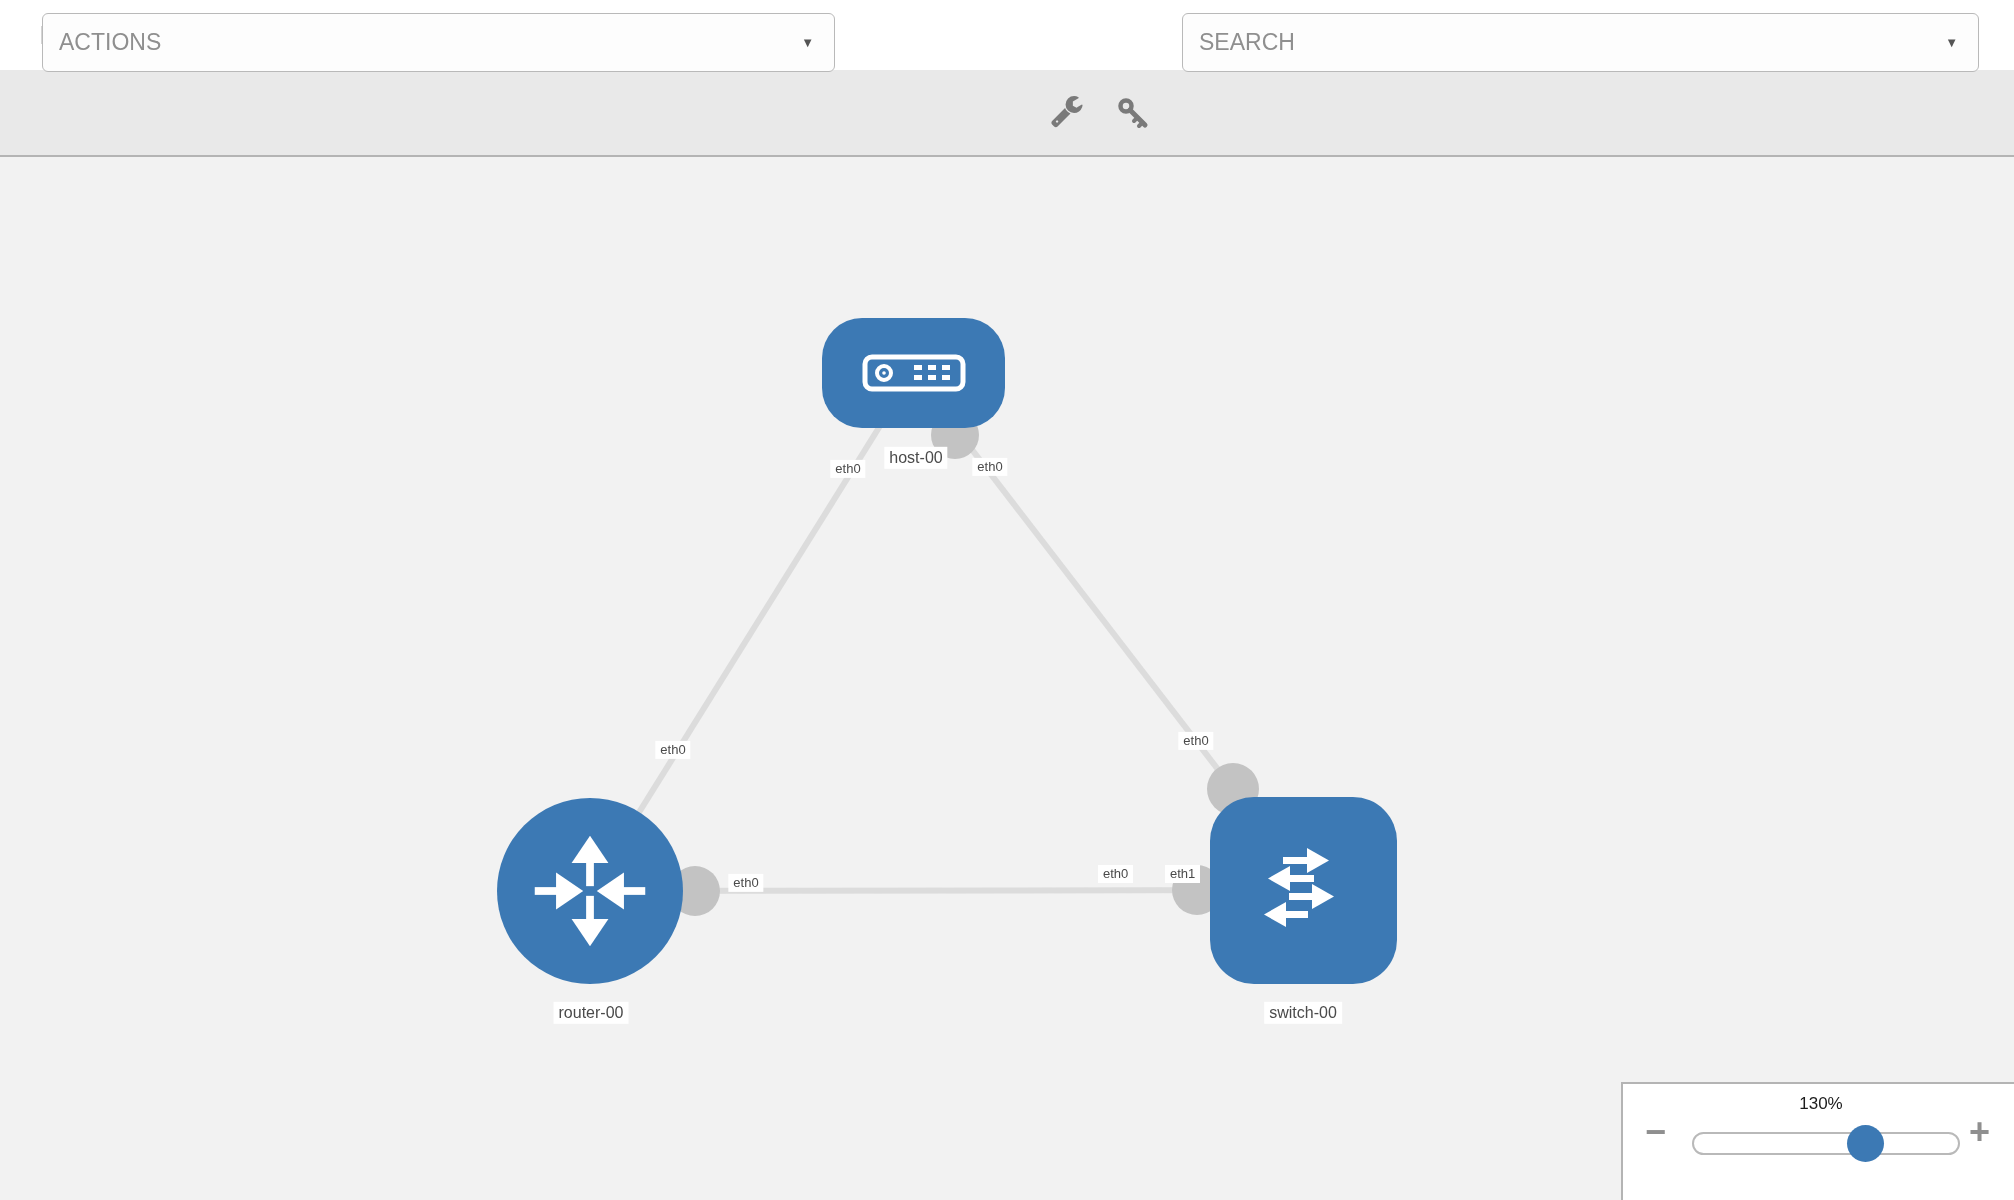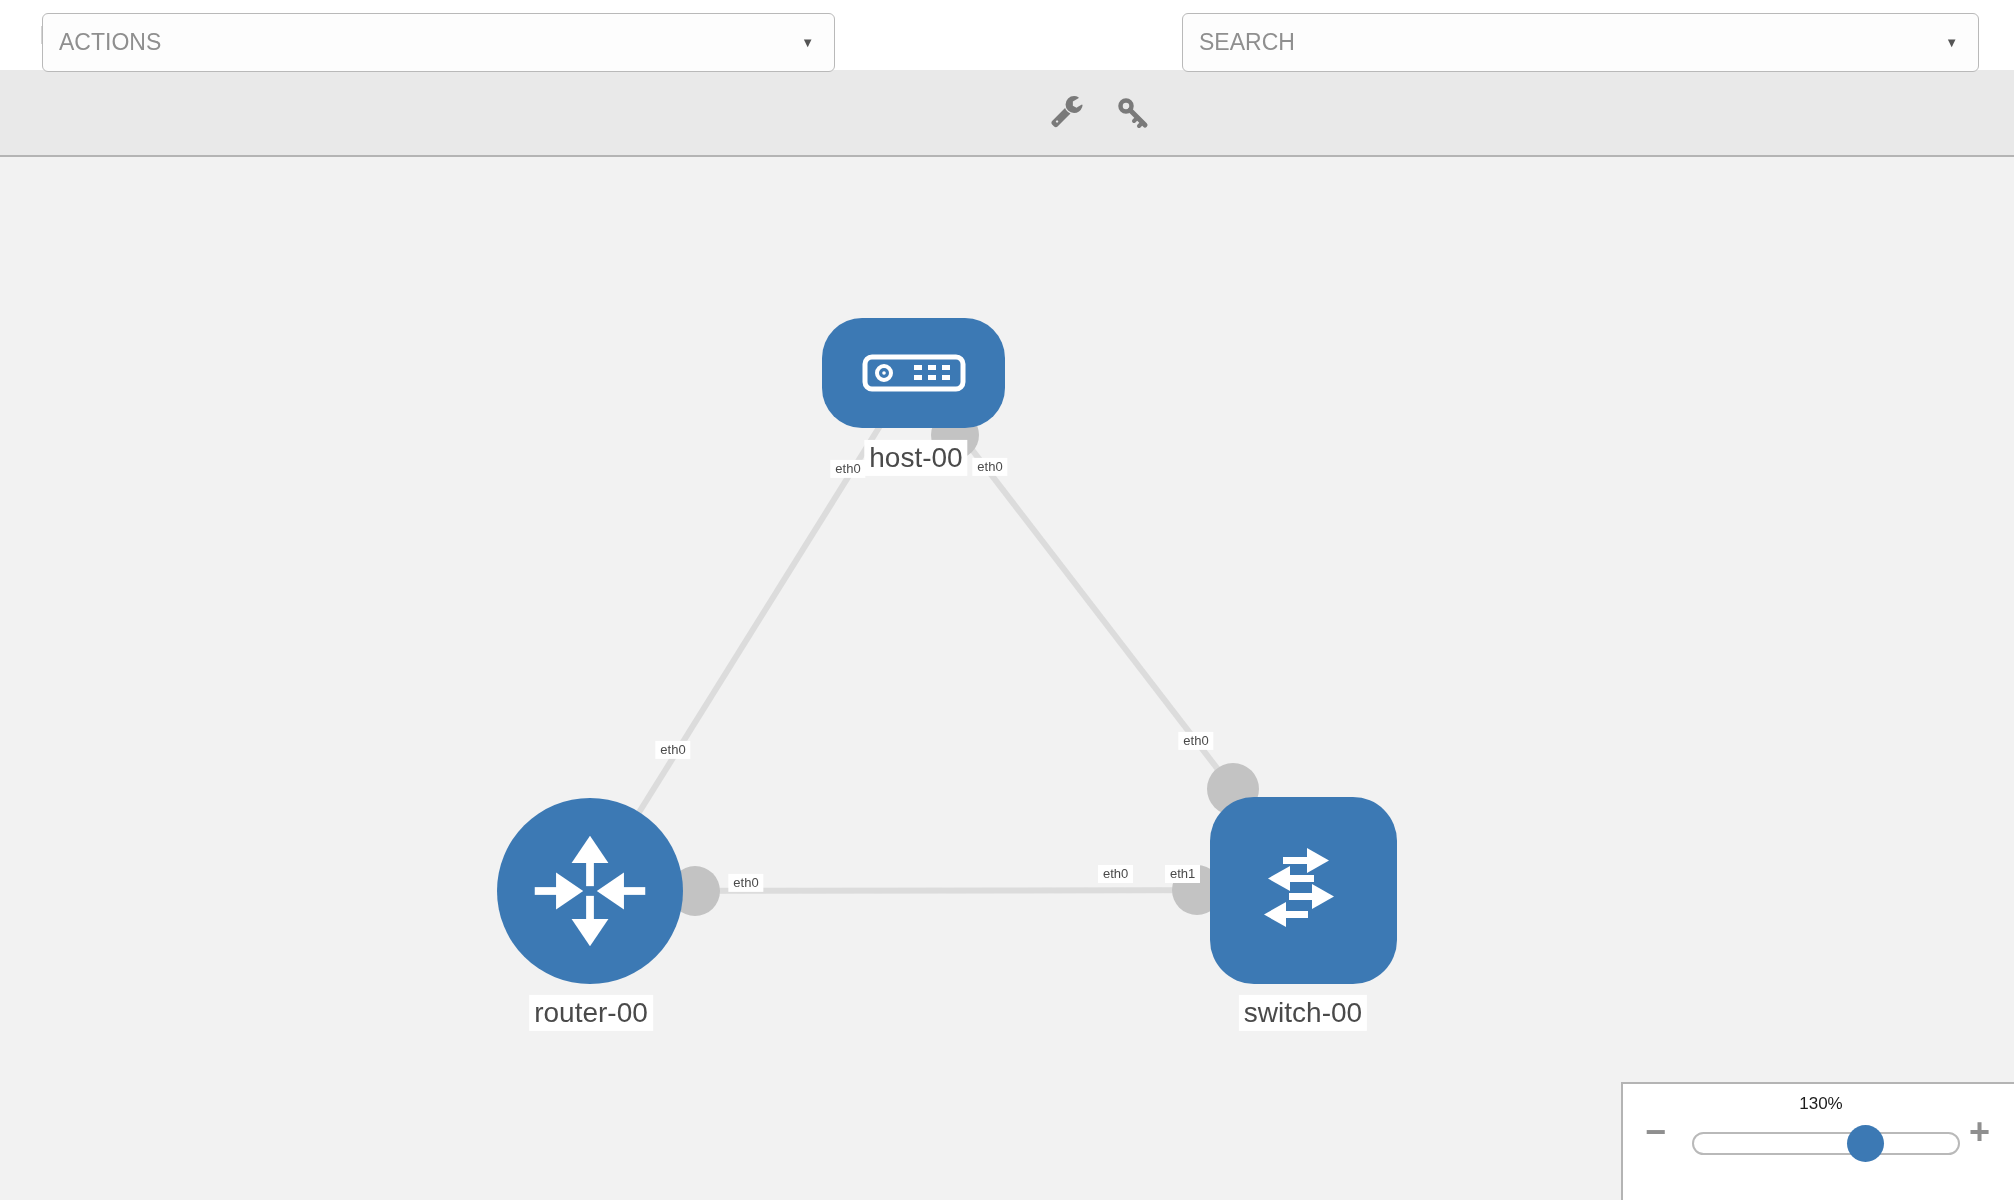--- a/index.html
+++ b/index.html
@@ -28,21 +28,21 @@
   
   .canvas{position:absolute;top:157px;left:0;width:2014px;height:1043px;
     background:#f2f2f2;overflow:hidden;}
   .links-svg{position:absolute;top:0;left:0;z-index:1;}
   .node{position:absolute;background:#3c79b4;display:flex;align-items:center;
     justify-content:center;z-index:2;cursor:pointer;}
   .node-host{left:822px;top:161px;width:183px;height:110px;border-radius:40px;}
   .node-router{left:497px;top:641px;width:186px;height:186px;border-radius:50%;}
   .node-switch{left:1210px;top:640px;width:187px;height:187px;border-radius:44px;}
   .node-label{position:absolute;transform:translate(-50%,-50%);z-index:3;
-    background:#ffffff;color:#4a4a4a;font-size:28px;line-height:1.15;
+    background:#ffffff;color:#4a4a4a;font-size:16px;line-height:1.15;
     padding:2px 5px;white-space:nowrap;}
   .port-label{position:absolute;z-index:3;background:#ffffff;color:#4a4a4a;
     font-size:13px;line-height:1.25;padding:1px 5px;white-space:nowrap;}
   .port-label.centered{transform:translate(-50%,-50%);}
   .port-label.over{z-index:4;}
   
   .zoom-panel{position:absolute;left:1621px;top:925px;width:404px;height:150px;
     background:#ffffff;border:2px solid #b4b4b4;box-sizing:border-box;z-index:5;}
   .zoom-level{position:absolute;left:0;top:10px;width:396px;text-align:center;
     font-size:17px;color:#1c1c1c;}

